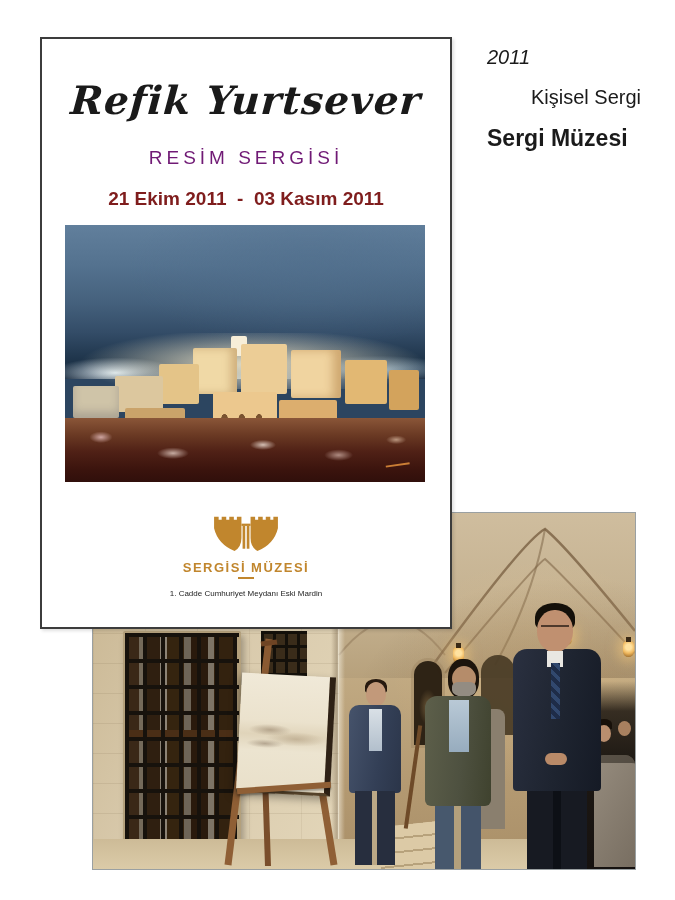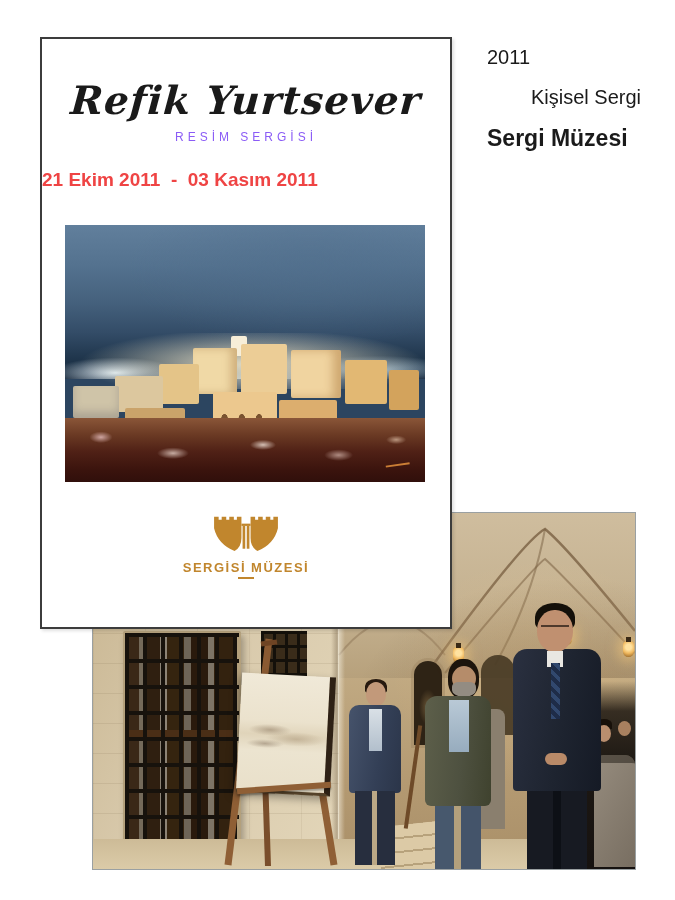--- a/index.html
+++ b/index.html
@@ -4,22 +4,22 @@
 <style>
   html,body{margin:0;padding:0;background:#ffffff;width:675px;height:900px;overflow:hidden;
             font-family:"Liberation Sans",sans-serif;color:#1a1a1a;}
   .stage{position:relative;width:675px;height:900px;background:#fff;}
 
   
   .poster{position:absolute;left:40px;top:37px;width:408px;height:588px;background:#fff;
           border:2px solid #3c3c3c;z-index:2;box-shadow:2px 2px 3px rgba(0,0,0,.12);}
   .poster-artist{font-family:"DejaVu Serif",serif;font-style:italic;font-weight:bold;
           font-size:39px;letter-spacing:1px;text-align:center;margin-top:38px;transform:skewX(-4deg);}
-  .poster-sub{font-size:12px;letter-spacing:4px;text-align:center;margin-top:7px;color:#8b5cf6;}
-  .poster-dates{font-size:19px;font-weight:bold;text-align:left;margin-top:25px;white-space:pre;color:#ef4444;}
+  .poster-sub{font-size:19px;letter-spacing:4px;text-align:center;margin-top:24px;color:#701a75;}
+  .poster-dates{font-size:19px;font-weight:bold;text-align:center;margin-top:19px;white-space:pre;color:#7f1d1d;}
 
   
   .painting{position:absolute;left:23px;top:186px;width:360px;height:257px;overflow:hidden;background:#2c4560;}
   .p-sky{position:absolute;left:0;top:0;right:0;height:60%;
     background:
       radial-gradient(90px 22px at 14% 96%, rgba(228,240,246,.95), rgba(228,240,246,0) 70%),
       radial-gradient(150px 26px at 50% 102%, rgba(205,225,236,.85), rgba(205,225,236,0) 72%),
       radial-gradient(110px 20px at 87% 94%, rgba(186,212,228,.75), rgba(186,212,228,0) 70%),
       radial-gradient(240px 110px at 68% 28%, rgba(80,110,140,.5), rgba(80,110,140,0) 75%),
       linear-gradient(180deg,#617f9c 0%,#54728f 26%,#45617d 50%,#334c67 70%,#1e344a 88%,#132539 100%);}
@@ -54,21 +54,21 @@
     border-bottom:2px solid #d98a3a;transform:rotate(-8deg);opacity:.9;}
 
   
   .logo-wrap{position:absolute;left:0;right:0;top:470px;text-align:center;}
   .logo-label{color:#c1862d;font-size:13px;letter-spacing:1.5px;font-weight:bold;margin-top:1px;}
   .logo-rule{width:16px;height:2px;background:#c1862d;margin:2px auto 9px auto;}
   .addr{font-size:8px;line-height:11px;color:#1d1d1d;}
 
   
   .side-info{position:absolute;left:487px;top:46px;z-index:3;}
-  .si-year{font-size:20px;margin-bottom:17px;}
+  .si-year{font-size:20px;margin-bottom:17px;font-style:italic;}
   .si-type{font-size:20px;margin-bottom:16px;margin-left:44px;}
   .si-venue{font-size:23px;font-weight:bold;}
 
   
   .photo{position:absolute;left:92px;top:512px;width:542px;height:356px;background:#c9b795;
          border:1px solid #9aa0a2;overflow:hidden;z-index:1;}
   .photo *{position:absolute;}
   .ph-wall-left{left:0;top:0;width:246px;height:100%;
     background:
       repeating-linear-gradient(180deg, rgba(110,90,60,.12) 0 1px, transparent 1px 30px),
@@ -272,20 +272,21 @@
         <g fill="#c1862d">
           <path d="M8,10 h6 v4 h4 v-4 h6 v4 h4 v-4 h6 v4 h4 v-4 h6 v28 q0,12 -9,17 q-22,-9 -27,-30 z"></path>
           <path transform="translate(100,0) scale(-1,1)" d="M8,10 h6 v4 h4 v-4 h6 v4 h4 v-4 h6 v4 h4 v-4 h6 v28 q0,12 -9,17 q-22,-9 -27,-30 z"></path>
           <rect x="45.5" y="22" width="3.5" height="30"></rect>
           <rect x="51" y="22" width="3.5" height="30"></rect>
           <rect x="44" y="19" width="12" height="3"></rect>
         </g>
       </svg>
       <div class="logo-label">SERGİSİ MÜZESİ</div>
       <div class="logo-rule"></div>
+      <div class="addr">1. Cadde Cumhuriyet Meydanı Eski Mardin</div>
     </div>
   </div>
 
   <div class="side-info">
     <div class="si-year">2011</div>
     <div class="si-type">Kişisel Sergi</div>
     <div class="si-venue">Sergi Müzesi</div>
   </div>
 
 </div>

